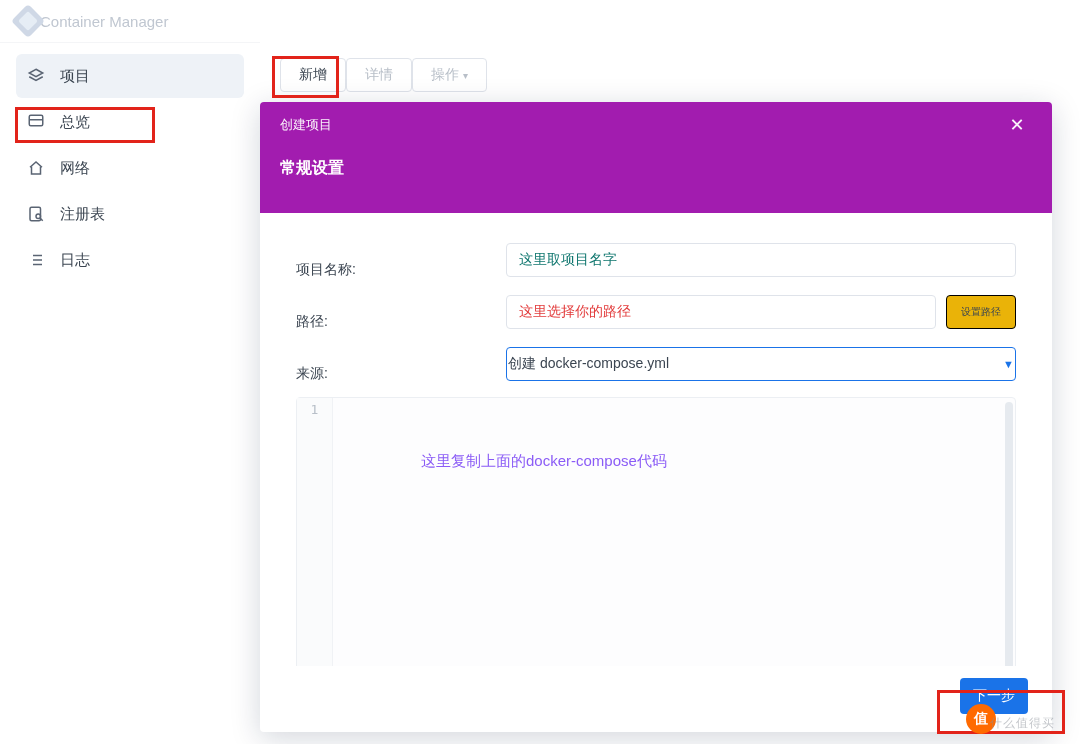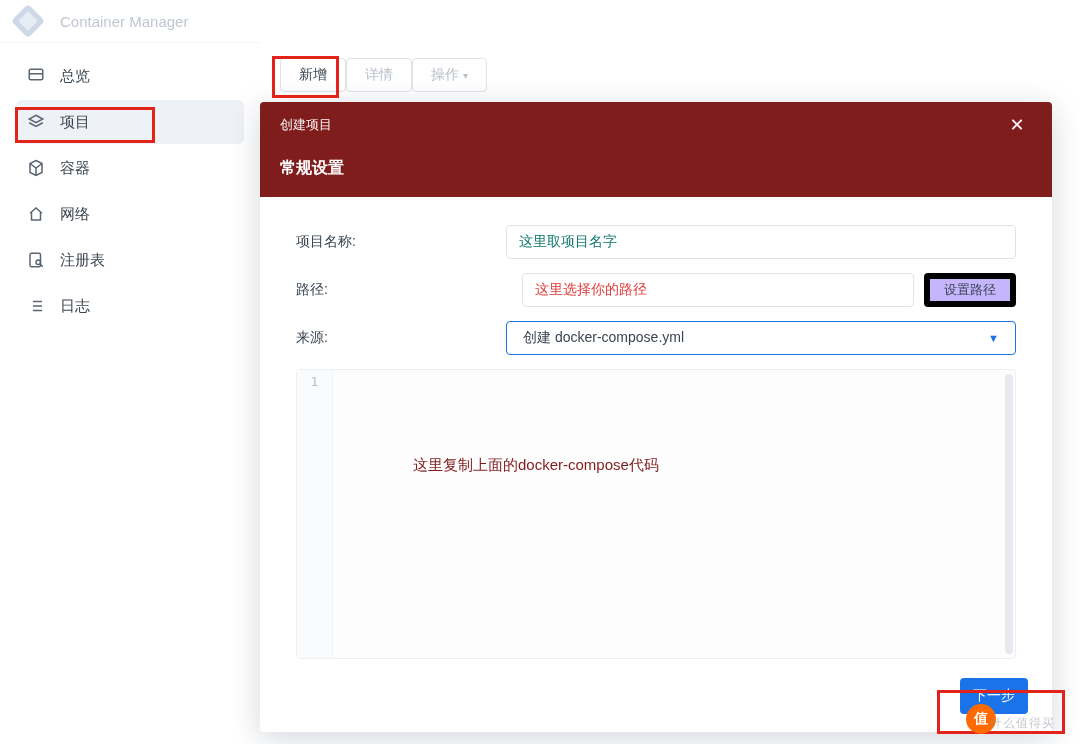--- a/index.html
+++ b/index.html
@@ -1,49 +1,49 @@
 <!DOCTYPE html>
 <html><head>
 <meta charset="utf-8">
 <style>
   * { box-sizing: border-box; margin: 0; padding: 0; }
   body { font-family: -apple-system, "Microsoft YaHei", "PingFang SC", sans-serif; background: #fff; width: 1080px; height: 744px; overflow: hidden; position: relative; }
-  .header { height: 42px; display: flex; align-items: center; padding: 0 16px; gap: 20px; }
+  .header { height: 42px; display: flex; align-items: center; padding: 0 16px; gap: 0; }
   .logo-badge { width: 24px; height: 24px; background: #cfd8e6; border-radius: 4px; transform: rotate(45deg); position: relative; }
   .logo-badge::after { content:""; position:absolute; inset:5px; background:#e6edf5; border-radius:2px;}
   .app-title { color: #c0c7d1; font-size: 15px; font-weight: 500; }
   .layout { display: flex; height: calc(100% - 42px); }
   .sidebar { width: 260px; padding: 12px 16px; }
   .nav-item { display: flex; align-items: center; gap: 14px; height: 44px; padding: 0 10px; border-radius: 6px; color: #3b4551; font-size: 15px; cursor: pointer; margin-bottom: 2px; }
   .nav-item.selected { background: #eef2f7; }
   .nav-icon { width: 20px; height: 20px; display: inline-flex; align-items: center; justify-content: center; color: #5a6473; }
   .main { flex: 1; background: #fff; padding: 0; position: relative; }
   .divider { position:absolute; left:260px; top:42px; bottom:0; width:1px; background:#f4f5f7;}
   .top-divider { position:absolute; left:0; right:0; top:42px; height:1px; background:#f4f5f7;}
   .toolbar { display: flex; gap: 0; padding: 16px 20px 8px; }
   .tbtn { height: 34px; padding: 0 18px; border: 1px solid #dfe3ea; background: #fff; color: #3b4551; font-size: 14px; border-radius: 4px; display:inline-flex; align-items:center; cursor:pointer; }
   .tbtn.disabled { color: #b8bfc8; cursor: default; }
   .tbtn .caret { margin-left:4px; font-size:10px; color:#b8bfc8; }
   .modal { position: absolute; left: 260px; right: 28px; top: 102px; bottom: 12px; background: #fff; box-shadow: 0 6px 30px rgba(10,30,60,.18); border-radius: 4px; display:flex; flex-direction:column; overflow:hidden;}
-  .modal-header { background: #7f1d1d; color: #fff; padding: 10px 20px 0 20px; }
+  .modal-header { background: #a21caf; color: #fff; padding: 10px 20px 16px 20px; }
   .modal-title-small { font-size: 13px; opacity: .95; padding-bottom: 6px; display:flex; justify-content:space-between; align-items:center;}
   .modal-close { width:30px; height:26px; color:#fff; font-size:18px; display:flex; align-items:center; justify-content:center; cursor:pointer;}
   .modal-subtitle { font-size: 16px; font-weight: 700; padding: 14px 0 18px; }
   .modal-body { flex:1; padding: 28px 36px 0; overflow:auto; }
   .form-row { display:flex; align-items:center; margin-bottom: 14px; }
-  .form-label { width: 210px; color: #3b4551; font-size: 14px; }
+  .form-label { width: 210px; color: #3b4551; font-size: 14px; margin-top: 20px; }
   .form-field { flex:1; display:flex; gap:10px; }
   .text-input { flex:1; height: 34px; border: 1px solid #dfe3ea; border-radius: 4px; padding: 0 12px; font-size: 14px; color: #0f766e; }
-  .text-input.path { color:#e23b3b;margin-left:16px; }
-  .small-btn { height:34px; padding:0 14px; background:#c4b5fd; border:6px solid #000000; border-radius:4px; font-size:13px; color:#3b4551; cursor:pointer; }
-  .select-box { flex:1; height:34px; border:1px solid #1a73e8; border-radius:4px; display:flex; align-items:center; padding:0 16px; justify-content:space-between; color:#3b4551; font-size:14px; cursor:pointer;}
+  .text-input.path { color:#e23b3b; }
+  .small-btn { height:34px; padding:0 14px; background:#eab308; border:1px solid #000000; border-radius:4px; font-size:10px; color:#3b4551; cursor:pointer; }
+  .select-box { flex:1; height:34px; border:1px solid #1a73e8; border-radius:4px; display:flex; align-items:center; padding:0 1px; justify-content:space-between; color:#3b4551; font-size:14px; cursor:pointer;}
   .select-box .tri { color:#1a73e8; font-size:11px;}
   .editor { margin-top: 6px; border:1px solid #eceff3; border-radius:4px; background:#fdfdfe; height: 290px; display:flex; position:relative; }
   .gutter { width:36px; background:#fafbfc; border-right:1px solid #f0f2f5; padding-top:4px; text-align:center; color:#b8bfc8; font-size:13px; font-family: Menlo, Consolas, monospace; }
-  .editor-note { position:absolute; top:54px; left:116px; color:#7f1d1d; font-size:15px;margin-top:32px; }
+  .editor-note { position:absolute; top:54px; left:124px; color:#8b5cf6; font-size:15px; }
   .editor-scroll { position:absolute; right:2px; top:4px; bottom:4px; width:8px; background:#e6eaef; border-radius:4px;}
   .modal-footer { padding: 12px 24px 18px; display:flex; justify-content:flex-end; }
   .primary-btn { background:#1a73e8; color:#fff; border:none; height:36px; padding:0 13px; border-radius:4px; font-size:14px; cursor:pointer; }
   
   .callout { position:absolute; border:3px solid #e2231a; pointer-events:none; }
   .c1 { left:15px; top:107px; width:140px; height:36px; }
   .c2 { left:272px; top:56px; width:67px; height:42px; }
   .c3 { right:15px; bottom:10px; width:128px; height:44px; }
   .brand-badge-br { position:absolute; right:84px; bottom:10px; width:30px; height:30px; background:#ff6a00; border-radius:50%; color:#fff; font-size:14px; display:flex; align-items:center; justify-content:center; font-weight:700;}
   .brand-text-br { position:absolute; right:0; bottom:12px; color:#8a8f98; font-size:12px; letter-spacing:1px; opacity:.5; white-space:nowrap; width:90px; overflow:hidden;}
@@ -53,46 +53,37 @@
 
 <div class="header">
   <span class="logo-badge"></span>
   <span class="app-title">Container Manager</span>
 </div>
 <div class="top-divider"></div>
 <div class="divider"></div>
 
 <div class="layout">
   <div class="sidebar">
-    <div class="nav-item">
-      <span class="nav-icon">
-          <svg width="18" height="18" viewBox="0 0 24 24" fill="none" stroke="currentColor" stroke-width="2">
-            <rect x="3" y="3" width="18" height="14" rx="2"></rect>
-            <path d="M3 9h18"></path>
-          </svg>
-        </span>
-      <span>总览</span>
-    </div>
     <div class="nav-item selected">
       <span class="nav-icon">
           <svg width="18" height="18" viewBox="0 0 24 24" fill="none" stroke="currentColor" stroke-width="2">
             <path d="M12 3l9 5-9 5-9-5 9-5z"></path>
             <path d="M3 13l9 5 9-5"></path>
           </svg>
         </span>
       <span>项目</span>
     </div>
     <div class="nav-item">
       <span class="nav-icon">
           <svg width="18" height="18" viewBox="0 0 24 24" fill="none" stroke="currentColor" stroke-width="2">
-            <path d="M12 2l8 4v12l-8 4-8-4V6l8-4z"></path>
-            <path d="M12 22V12M4 6l8 6 8-6"></path>
+            <rect x="3" y="3" width="18" height="14" rx="2"></rect>
+            <path d="M3 9h18"></path>
           </svg>
         </span>
-      <span>容器</span>
+      <span>总览</span>
     </div>
     <div class="nav-item">
       <span class="nav-icon">
           <svg width="18" height="18" viewBox="0 0 24 24" fill="none" stroke="currentColor" stroke-width="2">
             <path d="M4 11l8-7 8 7"></path>
             <path d="M6 10v10h12V10"></path>
           </svg>
         </span>
       <span>网络</span>
     </div>

